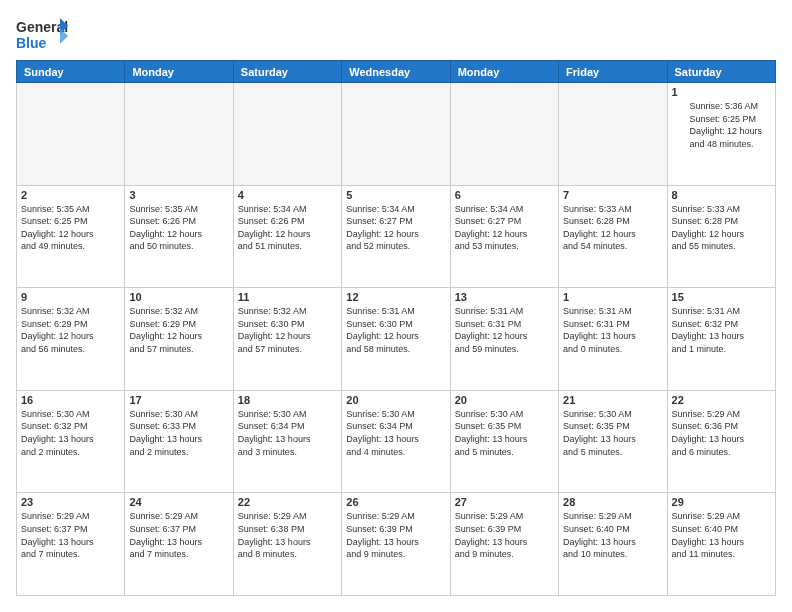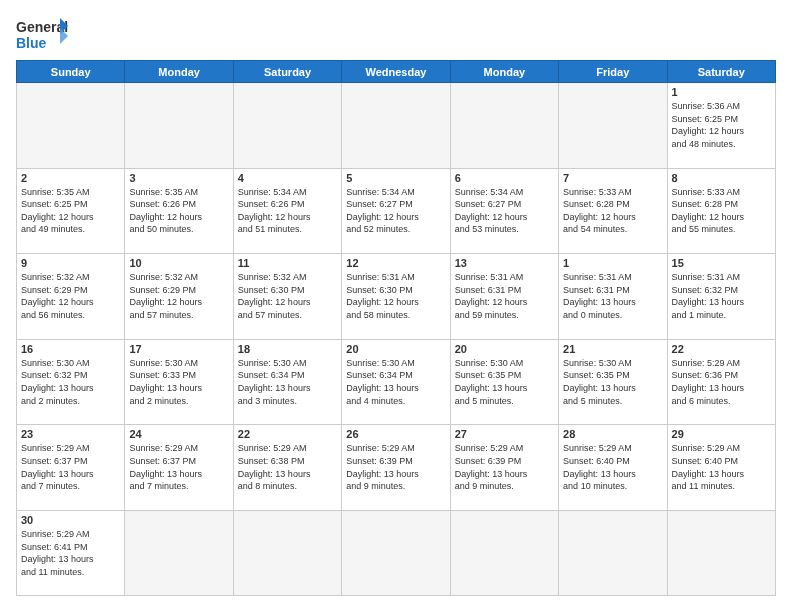--- a/index.html
+++ b/index.html
@@ -46,22 +46,22 @@
       border: 1px solid #ccc;
       border-collapse: collapse;
       width: 100%;
       table-layout: fixed;
     }
     .calendar th {
       background: #2176c7;
       color: #fff;
       font-size: 11px;
       font-weight: bold;
-      padding: 4px 20px;
-      text-align: center;
+      padding: 4px 7px;
+      text-align: left;
       border: 1px solid #1a5fa0;
       height: 22px;
     }
     .calendar td {
       border: 1px solid #ccc;
       vertical-align: top;
       padding: 3px 4px;
       font-size: 9.5px;
       color: #333;
       background: #fff;
@@ -119,21 +119,21 @@
     <tbody id="calendar-body">
     <tr>
           <td class="empty"></td>
           <td class="empty"></td>
           <td class="empty"></td>
           <td class="empty"></td>
           <td class="empty"></td>
           <td class="empty"></td>
           <td>
             <span class="day-number">1</span>
-            <div class="day-info" style="white-space: pre-line;">Sunrise: 5:36 AM
+            <div class="day-info" style="white-space: pre-line; margin-left: 18px;">Sunrise: 5:36 AM
 Sunset: 6:25 PM
 Daylight: 12 hours
 and 48 minutes.</div>
           </td>
         </tr>
         <tr>
           <td>
             <span class="day-number">2</span>
             <div class="day-info" style="white-space: pre-line;">Sunrise: 5:35 AM
 Sunset: 6:25 PM
@@ -328,31 +328,16 @@
 Daylight: 13 hours
 and 10 minutes.</div>
           </td>
           <td>
             <span class="day-number">29</span>
             <div class="day-info" style="white-space: pre-line;">Sunrise: 5:29 AM
 Sunset: 6:40 PM
 Daylight: 13 hours
 and 11 minutes.</div>
           </td>
-        </tr>
-        <tr>
-          <td class="last-row">
-            <span class="day-number">30</span>
-            <div class="day-info" style="white-space: pre-line;">Sunrise: 5:29 AM
-Sunset: 6:41 PM
-Daylight: 13 hours
-and 11 minutes.</div>
-          </td>
-          <td class="empty last-row"></td>
-          <td class="empty last-row"></td>
-          <td class="empty last-row"></td>
-          <td class="empty last-row"></td>
-          <td class="empty last-row"></td>
-          <td class="empty last-row"></td>
         </tr>
       </tbody>
   </table>
 </div>
 
 </body></html>

